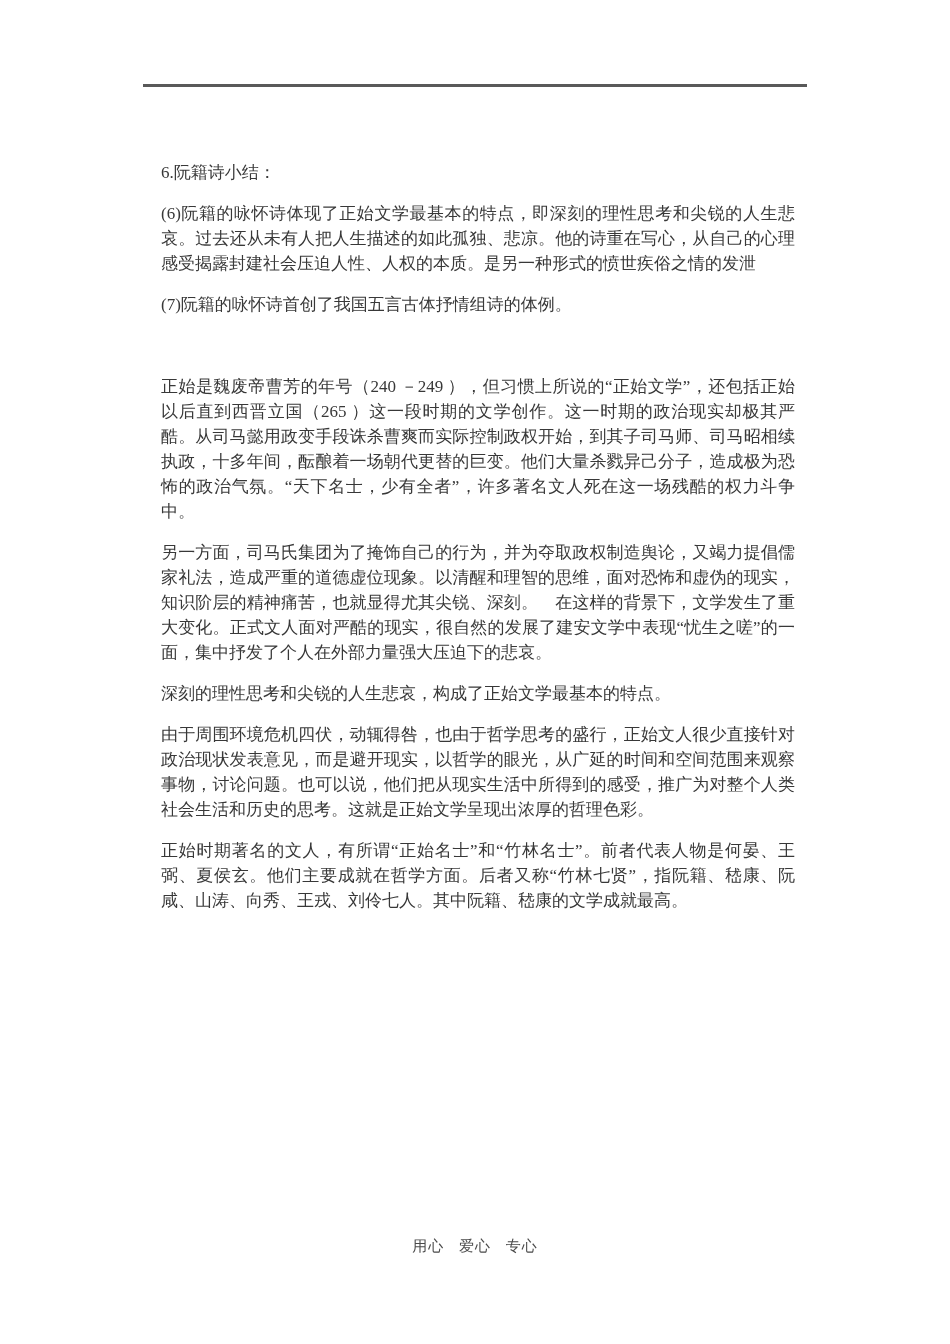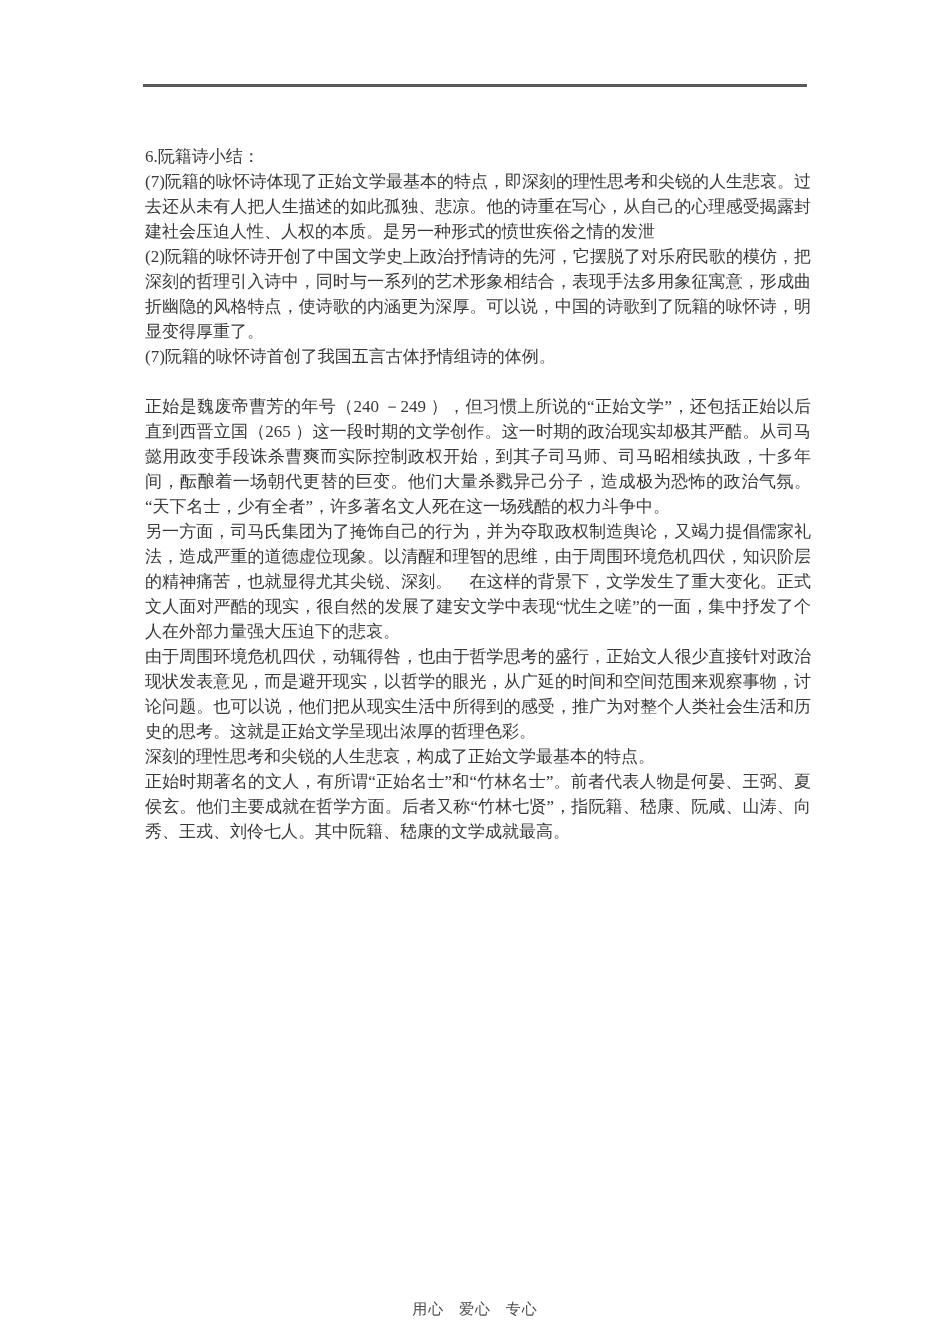--- a/index.html
+++ b/index.html
@@ -28,53 +28,52 @@
     position: absolute;
     left: 145px;
     top: 144px;
     width: 666px;
     font-size: 17px;
     line-height: 25px;
     color: #383838;
     text-align: justify;
   }
   .doc-body p {
-    margin: 0;
+    margin: 16px;
     padding: 0;
   }
   .para-gap {
     height: 25px;
   }
   .footer-motto {
     position: absolute;
     left: 0;
     right: 0;
-    top: 1300px;
+    top: 1237px;
     text-align: center;
     font-size: 15px;
     color: #4a4a4a;
     word-spacing: 10px;
     letter-spacing: 1px;
   }
 </style>
 </head>
 <body>
 
 <div class="page">
 
   <div class="top-rule"></div>
 
   <div class="doc-body">
     <p>6.阮籍诗小结：</p>
-    <p>(7)阮籍的咏怀诗体现了正始文学最基本的特点，即深刻的理性思考和尖锐的人生悲哀。过去还从未有人把人生描述的如此孤独、悲凉。他的诗重在写心，从自己的心理感受揭露封建社会压迫人性、人权的本质。是另一种形式的愤世疾俗之情的发泄</p>
-    <p>(2)阮籍的咏怀诗开创了中国文学史上政治抒情诗的先河，它摆脱了对乐府民歌的模仿，把深刻的哲理引入诗中，同时与一系列的艺术形象相结合，表现手法多用象征寓意，形成曲折幽隐的风格特点，使诗歌的内涵更为深厚。可以说，中国的诗歌到了阮籍的咏怀诗，明显变得厚重了。</p>
+    <p>(6)阮籍的咏怀诗体现了正始文学最基本的特点，即深刻的理性思考和尖锐的人生悲哀。过去还从未有人把人生描述的如此孤独、悲凉。他的诗重在写心，从自己的心理感受揭露封建社会压迫人性、人权的本质。是另一种形式的愤世疾俗之情的发泄</p>
     <p>(7)阮籍的咏怀诗首创了我国五言古体抒情组诗的体例。</p>
     <div class="para-gap"></div>
     <p>正始是魏废帝曹芳的年号（240 －249 ），但习惯上所说的“正始文学”，还包括正始以后直到西晋立国（265 ）这一段时期的文学创作。这一时期的政治现实却极其严酷。从司马懿用政变手段诛杀曹爽而实际控制政权开始，到其子司马师、司马昭相续执政，十多年间，酝酿着一场朝代更替的巨变。他们大量杀戮异己分子，造成极为恐怖的政治气氛。“天下名士，少有全者”，许多著名文人死在这一场残酷的权力斗争中。</p>
-    <p>另一方面，司马氏集团为了掩饰自己的行为，并为夺取政权制造舆论，又竭力提倡儒家礼法，造成严重的道德虚位现象。以清醒和理智的思维，由于周围环境危机四伏，知识阶层的精神痛苦，也就显得尤其尖锐、深刻。　在这样的背景下，文学发生了重大变化。正式文人面对严酷的现实，很自然的发展了建安文学中表现“忧生之嗟”的一面，集中抒发了个人在外部力量强大压迫下的悲哀。</p>
+    <p>另一方面，司马氏集团为了掩饰自己的行为，并为夺取政权制造舆论，又竭力提倡儒家礼法，造成严重的道德虚位现象。以清醒和理智的思维，面对恐怖和虚伪的现实，知识阶层的精神痛苦，也就显得尤其尖锐、深刻。　在这样的背景下，文学发生了重大变化。正式文人面对严酷的现实，很自然的发展了建安文学中表现“忧生之嗟”的一面，集中抒发了个人在外部力量强大压迫下的悲哀。</p>
+    <p>深刻的理性思考和尖锐的人生悲哀，构成了正始文学最基本的特点。</p>
     <p>由于周围环境危机四伏，动辄得咎，也由于哲学思考的盛行，正始文人很少直接针对政治现状发表意见，而是避开现实，以哲学的眼光，从广延的时间和空间范围来观察事物，讨论问题。也可以说，他们把从现实生活中所得到的感受，推广为对整个人类社会生活和历史的思考。这就是正始文学呈现出浓厚的哲理色彩。</p>
-    <p>深刻的理性思考和尖锐的人生悲哀，构成了正始文学最基本的特点。</p>
     <p>正始时期著名的文人，有所谓“正始名士”和“竹林名士”。前者代表人物是何晏、王弼、夏侯玄。他们主要成就在哲学方面。后者又称“竹林七贤”，指阮籍、嵇康、阮咸、山涛、向秀、王戎、刘伶七人。其中阮籍、嵇康的文学成就最高。</p>
   </div>
 
   <div class="footer-motto">用心 爱心 专心</div>
 
 </div>
 
 </body></html>

